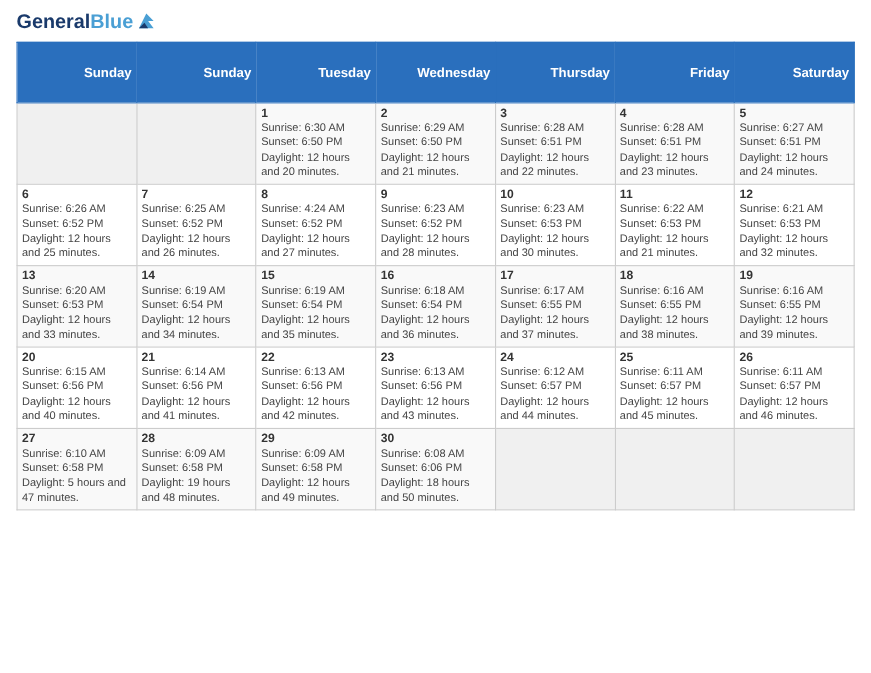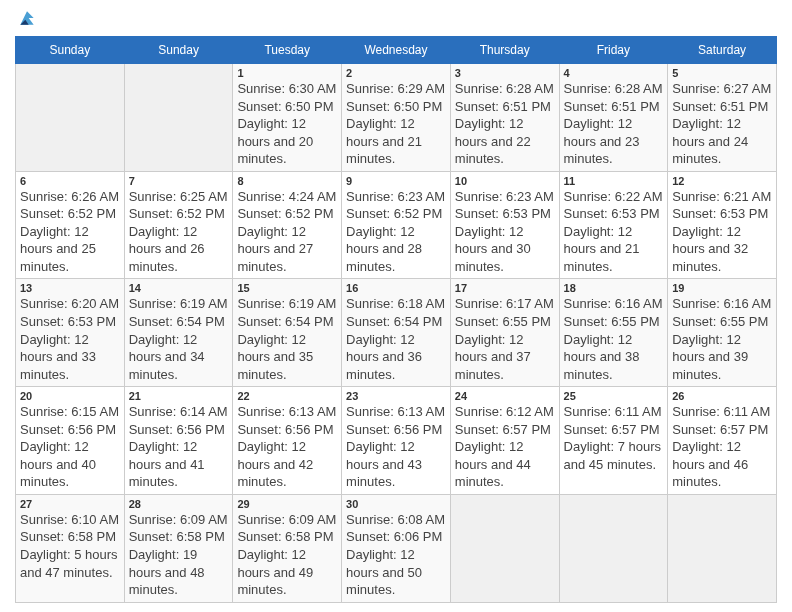--- a/index.html
+++ b/index.html
@@ -55,42 +55,42 @@
     }
     table {
       width: 100%;
       border-collapse: collapse;
       table-layout: fixed;
     }
     thead tr th {
       background-color: #2a6fbd;
       color: #fff;
       font-size: 12px;
-      font-weight: normal;
-      padding: 6px 4px;
-      text-align: center;
+      font-weight: bold;
+      padding: 20px 4px;
+      text-align: right;
       border: 1px solid #2a6fbd;
     }
     tbody tr td {
       border: 1px solid #ccc;
       vertical-align: top;
       padding: 3px 4px;
       font-size: 9.5px;
       color: #333;
       height: 74px;
     }
     .day-number {
       font-size: 11px;
       font-weight: bold;
       color: #333;
       display: block;
       margin-bottom: 1px;
     }
     .day-info {
-      font-size: 13px;
+      font-size: 10px;
       color: #444;
       line-height: 1.35;
     }
     tbody tr:nth-child(odd) td {
       background-color: #f9f9f9;
     }
     tbody tr:nth-child(even) td {
       background-color: #fff;
     }
     .empty {
@@ -98,20 +98,21 @@
     }
   </style>
 </head>
 <body>
 
 <div class="page">
   <div class="header">
     <div class="logo">
       <div>
         <div style="display:flex;align-items:center;">
+          <span class="logo-text">General<span>Blue</span></span>
           <svg class="logo-icon" viewBox="0 0 24 24" fill="none">
             <polygon points="4,20 12,4 20,12 14,12 20,20" fill="#4a9fd4"></polygon>
             <polygon points="4,20 10,14 14,20" fill="#1a3a6b"></polygon>
           </svg>
         </div>
       </div>
     </div>
     <div class="title-block">
       <div class="month-title"></div>
       <div class="subtitle"></div>
@@ -330,21 +331,21 @@
           <span>Sunrise: 6:12 AM</span><br>
           <span>Sunset: 6:57 PM</span><br>
           <span>Daylight: 12 hours and 44 minutes.</span>
         </div>
       </td>
           <td>
         <span class="day-number">25</span>
         <div class="day-info">
           <span>Sunrise: 6:11 AM</span><br>
           <span>Sunset: 6:57 PM</span><br>
-          <span>Daylight: 7 hours and 45 minutes.</span>
+          <span>Daylight: 12 hours and 45 minutes.</span>
         </div>
       </td>
           <td>
         <span class="day-number">26</span>
         <div class="day-info">
           <span>Sunrise: 6:11 AM</span><br>
           <span>Sunset: 6:57 PM</span><br>
           <span>Daylight: 12 hours and 46 minutes.</span>
         </div>
       </td>
@@ -372,21 +373,21 @@
           <span>Sunrise: 6:09 AM</span><br>
           <span>Sunset: 6:58 PM</span><br>
           <span>Daylight: 12 hours and 49 minutes.</span>
         </div>
       </td>
           <td>
         <span class="day-number">30</span>
         <div class="day-info">
           <span>Sunrise: 6:08 AM</span><br>
           <span>Sunset: 6:06 PM</span><br>
-          <span>Daylight: 12 hours and 50 minutes.</span>
+          <span>Daylight: 18 hours and 50 minutes.</span>
         </div>
       </td>
           <td class="empty"></td>
           <td class="empty"></td>
           <td class="empty"></td>
         </tr>
       </tbody>
   </table>
 </div>
 

